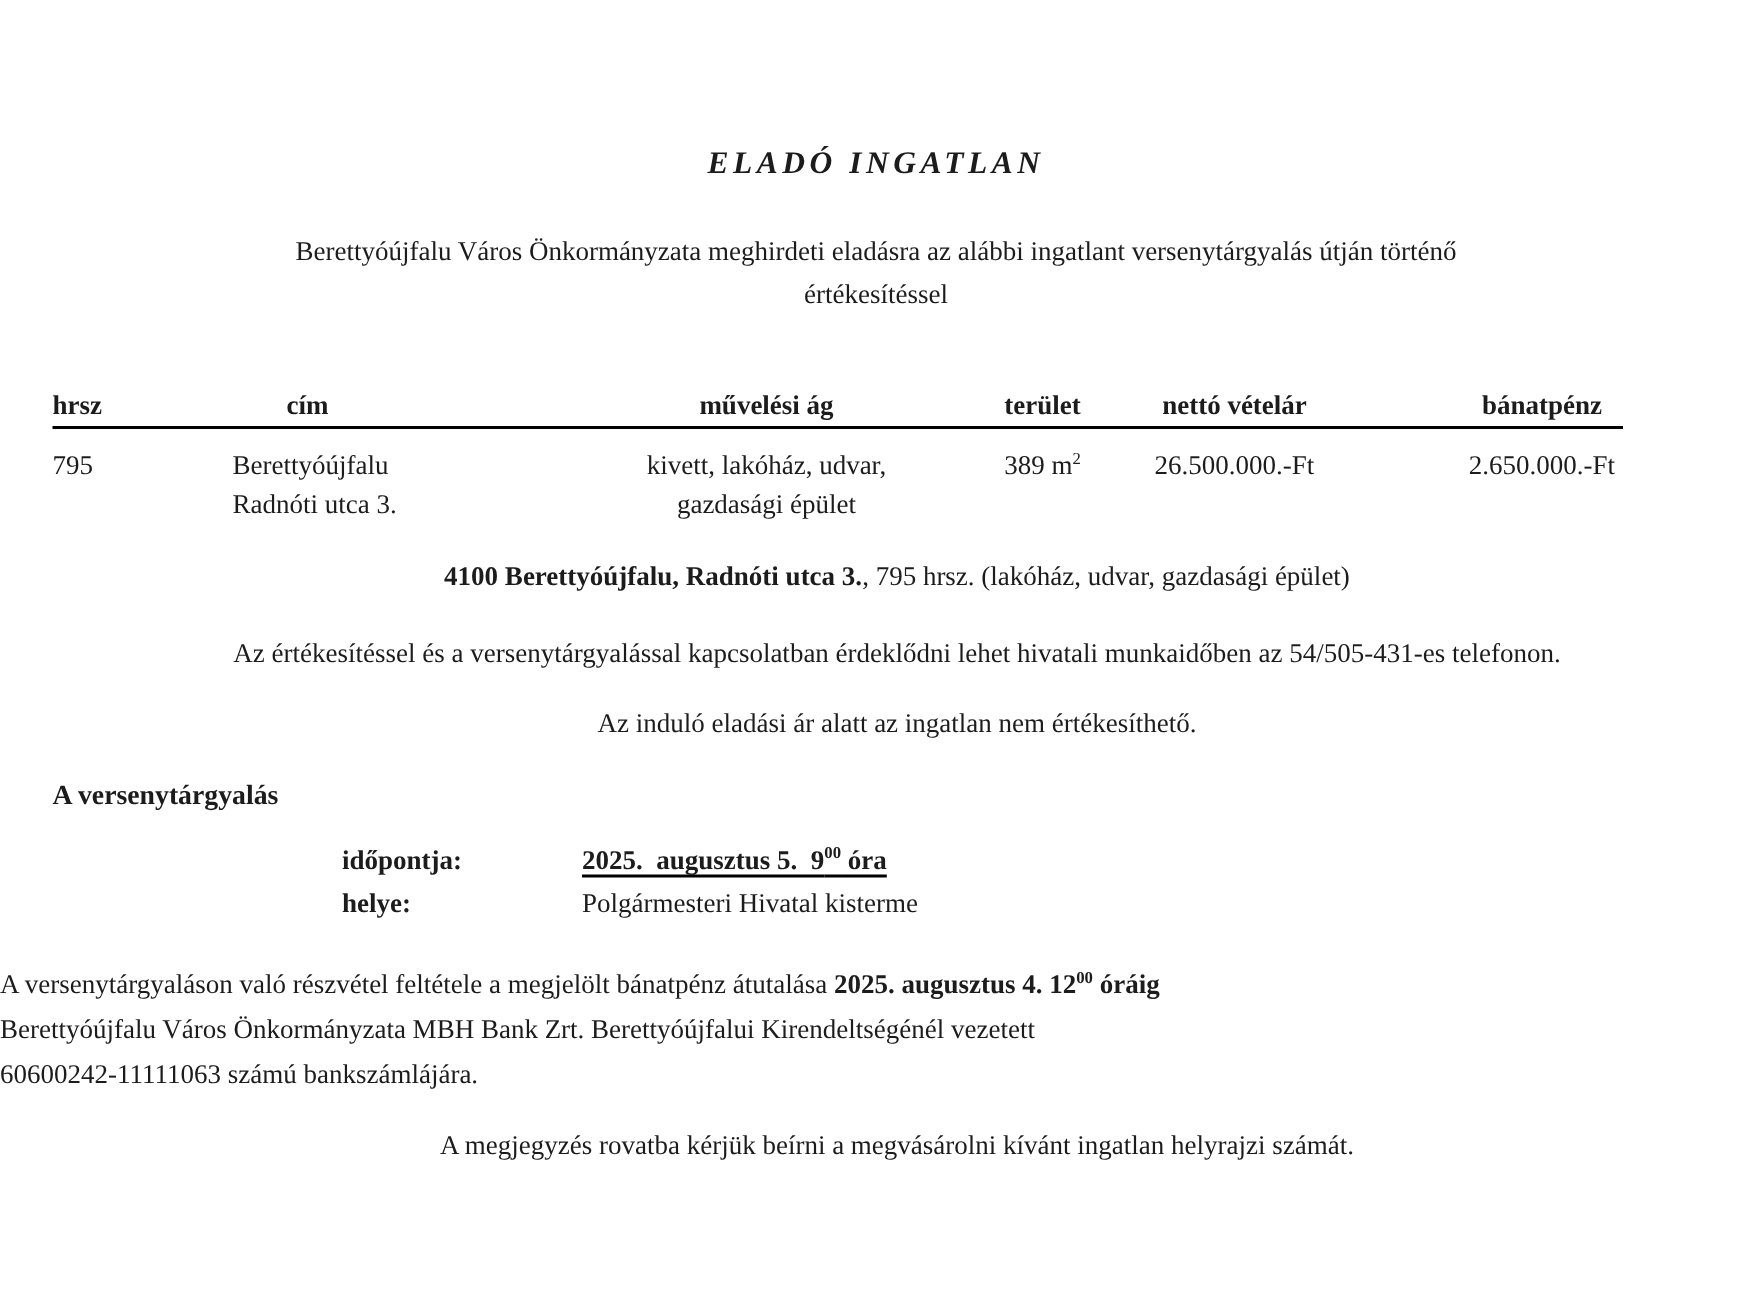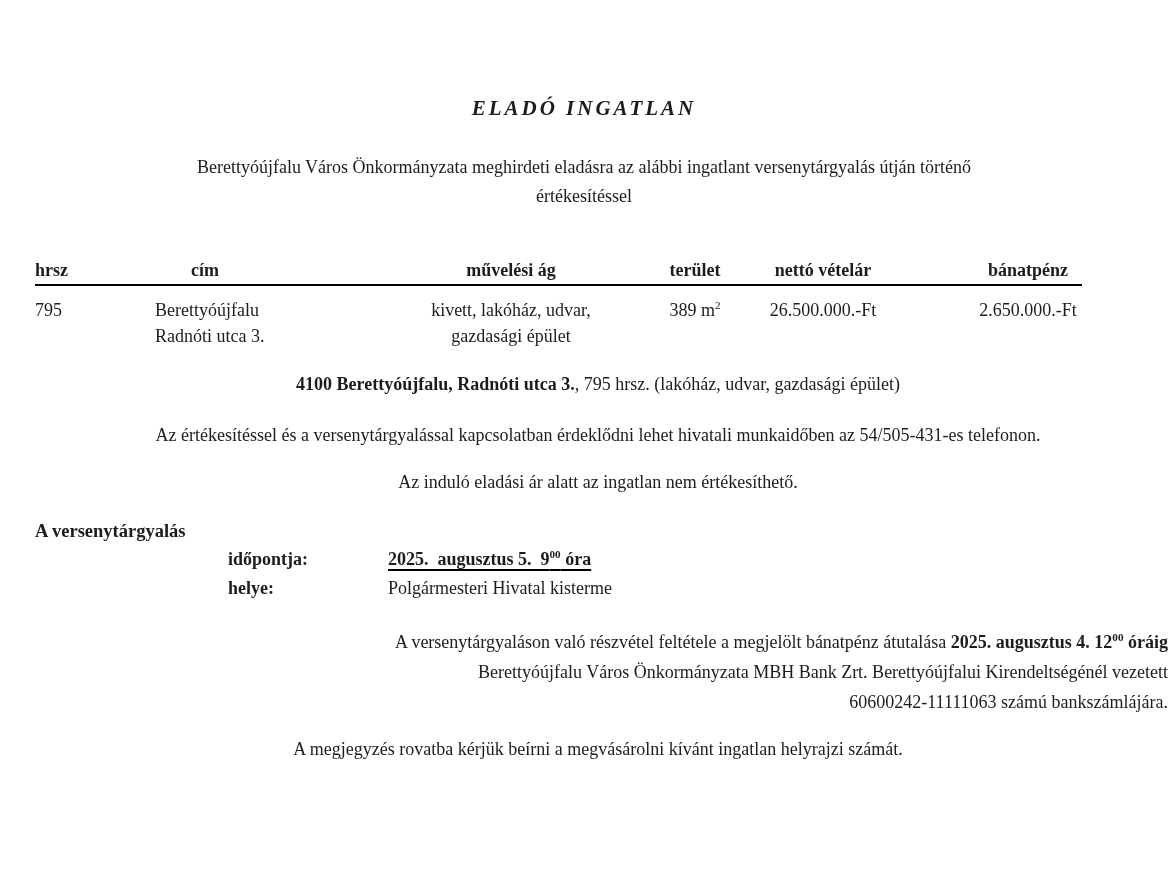--- a/index.html
+++ b/index.html
@@ -60,37 +60,37 @@
   .minprice  { margin-top: 22px; }
   .bold { font-weight: bold; }
 
   .section-heading {
     margin-top: 26px;
     margin-left: 35px;
     font-size: 18.5px;
     font-weight: bold;
   }
   .kv-row { font-size: 18px; line-height: 29px; }
-  .kv-row.first { margin-top: 3px; }
+  .kv-row.first { margin-top: 17px; }
   .kv-label {
     display: inline-block;
     margin-left: 228px;
     width: 160px;
     font-weight: bold;
   }
   .kv-value { display: inline-block; }
   .date-underline {
     font-weight: bold;
     text-decoration: underline;
     text-decoration-thickness: 2px;
     text-underline-offset: 4px;
     text-decoration-color: #000;
   }
 
-  .payment { margin-top: 24px; text-align: right; font-size: 18px; line-height: 30px; }
+  .payment { margin-top: 24px; text-align: left; font-size: 18px; line-height: 30px; }
   .payment .line { display: block; }
 
   .note { margin-top: 20px; }
 
   sup { font-size: 62%; line-height: 0; vertical-align: super; }
 </style>
 </head>
 <body>
 
 <div class="page">

